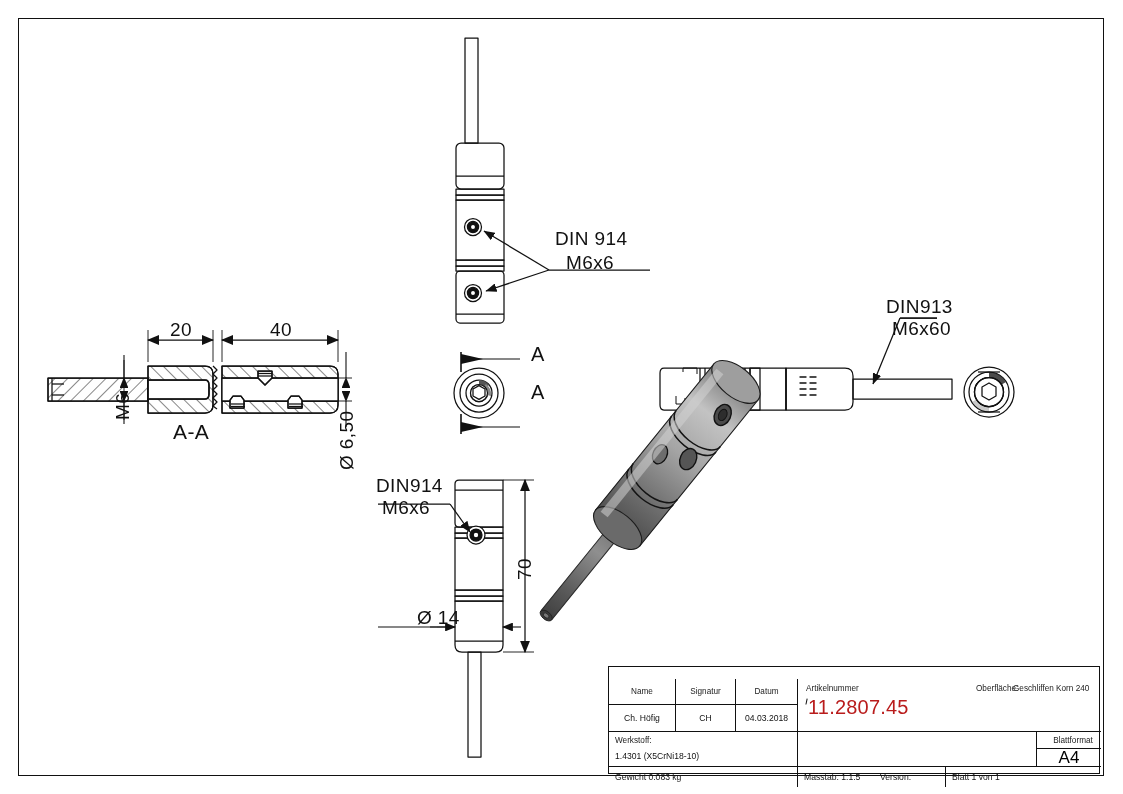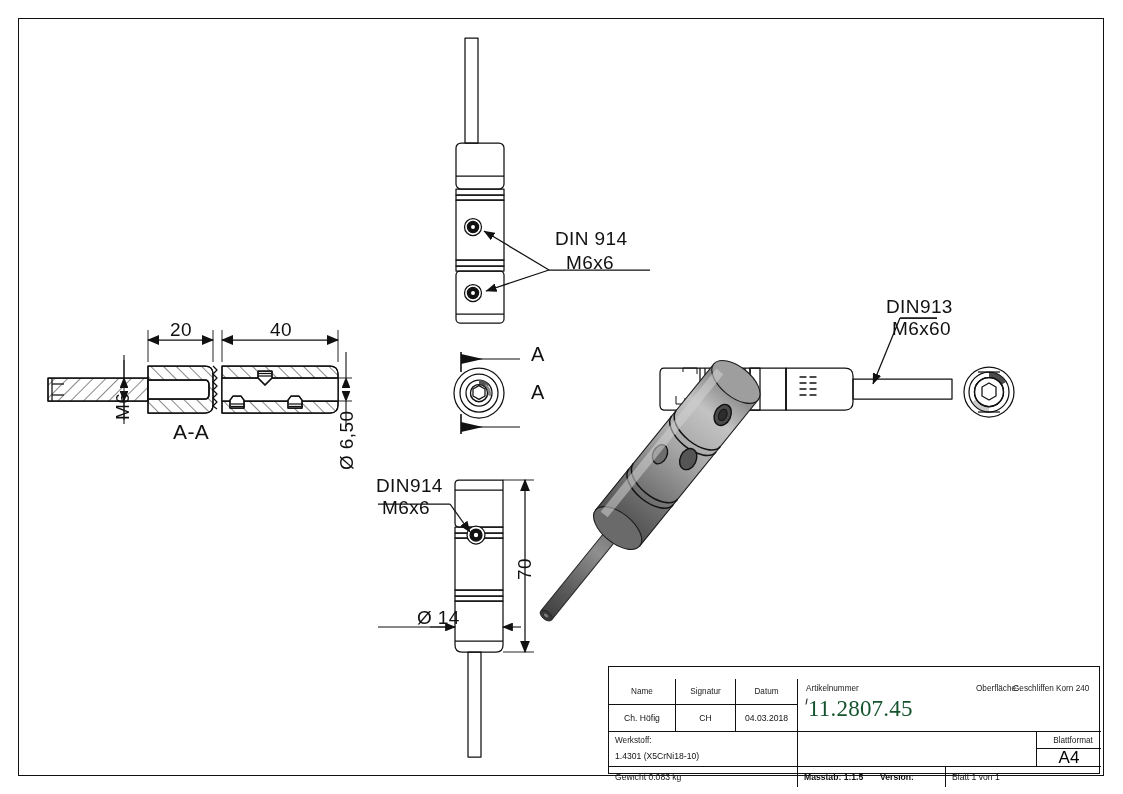--- a/index.html
+++ b/index.html
@@ -14,21 +14,21 @@
   .dim{font-size:19px;letter-spacing:.4px;}
   .vert{transform-origin:left top;}
   
   #titleblock{position:absolute;left:608px;top:666px;width:492px;height:108px;
               border:1.4px solid #111;box-sizing:border-box;background:#fff;}
   #titleblock .cell{position:absolute;box-sizing:border-box;margin-top:12px;}
   #titleblock .bt{border-top:1.2px solid #111;}
   #titleblock .bl{border-left:1.2px solid #111;}
   .tb-h{font-size:8.2px;color:#222;}
   .tb-v{font-size:8.6px;color:#111;}
-  .tb-big{font-size:23px;color:#14532d;letter-spacing:.2px;font-family:Liberation Serif, serif;}
+  .tb-big{font-size:20px;color:#b91c1c;letter-spacing:.2px;}
   .tb-a4{font-size:17px;color:#000;}
   .ctr{display:flex;align-items:center;justify-content:center;text-align:center;}
   .lft{display:flex;align-items:center;padding-left:6px;}
 </style>
 </head>
 <body>
 
 <div id="sheet">
 
   <div id="frame"></div>
@@ -307,20 +307,20 @@
       <div class="lbl tb-h" style="left:6px;top:4px;position:absolute;">Werkstoff:</div>
       <div class="lbl tb-v" style="left:6px;top:19px;position:absolute;">1.4301 (X5CrNi18-10)</div>
     </div>
 
     <div class="cell bt bl" style="left:188px;top:52px;width:239px;height:35px;"></div>
 
     <div class="cell ctr tb-h bt bl" style="left:427px;top:52px;width:65px;height:17px;padding-left:8px;">Blattformat</div>
     <div class="cell ctr tb-a4 bt bl" style="left:427px;top:69px;width:65px;height:18px;">A4</div>
 
     <div class="cell lft tb-v bt" style="left:0;top:87px;width:188px;height:21px;">Gewicht 0.083 kg</div>
-    <div class="cell bt bl" style="left:188px;top:87px;width:148px;height:21px;font-weight:bold;">
+    <div class="cell bt bl" style="left:188px;top:87px;width:148px;height:21px;">
       <div class="lbl tb-v" style="left:6px;top:5px;position:absolute;">Masstab: 1:1.5</div>
       <div class="lbl tb-v" style="left:82px;top:5px;position:absolute;">Version:</div>
     </div>
     <div class="cell lft tb-v bt bl" style="left:336px;top:87px;width:156px;height:21px;">Blatt 1 von 1</div>
   </div>
 
 </div>
 
 </body></html>

